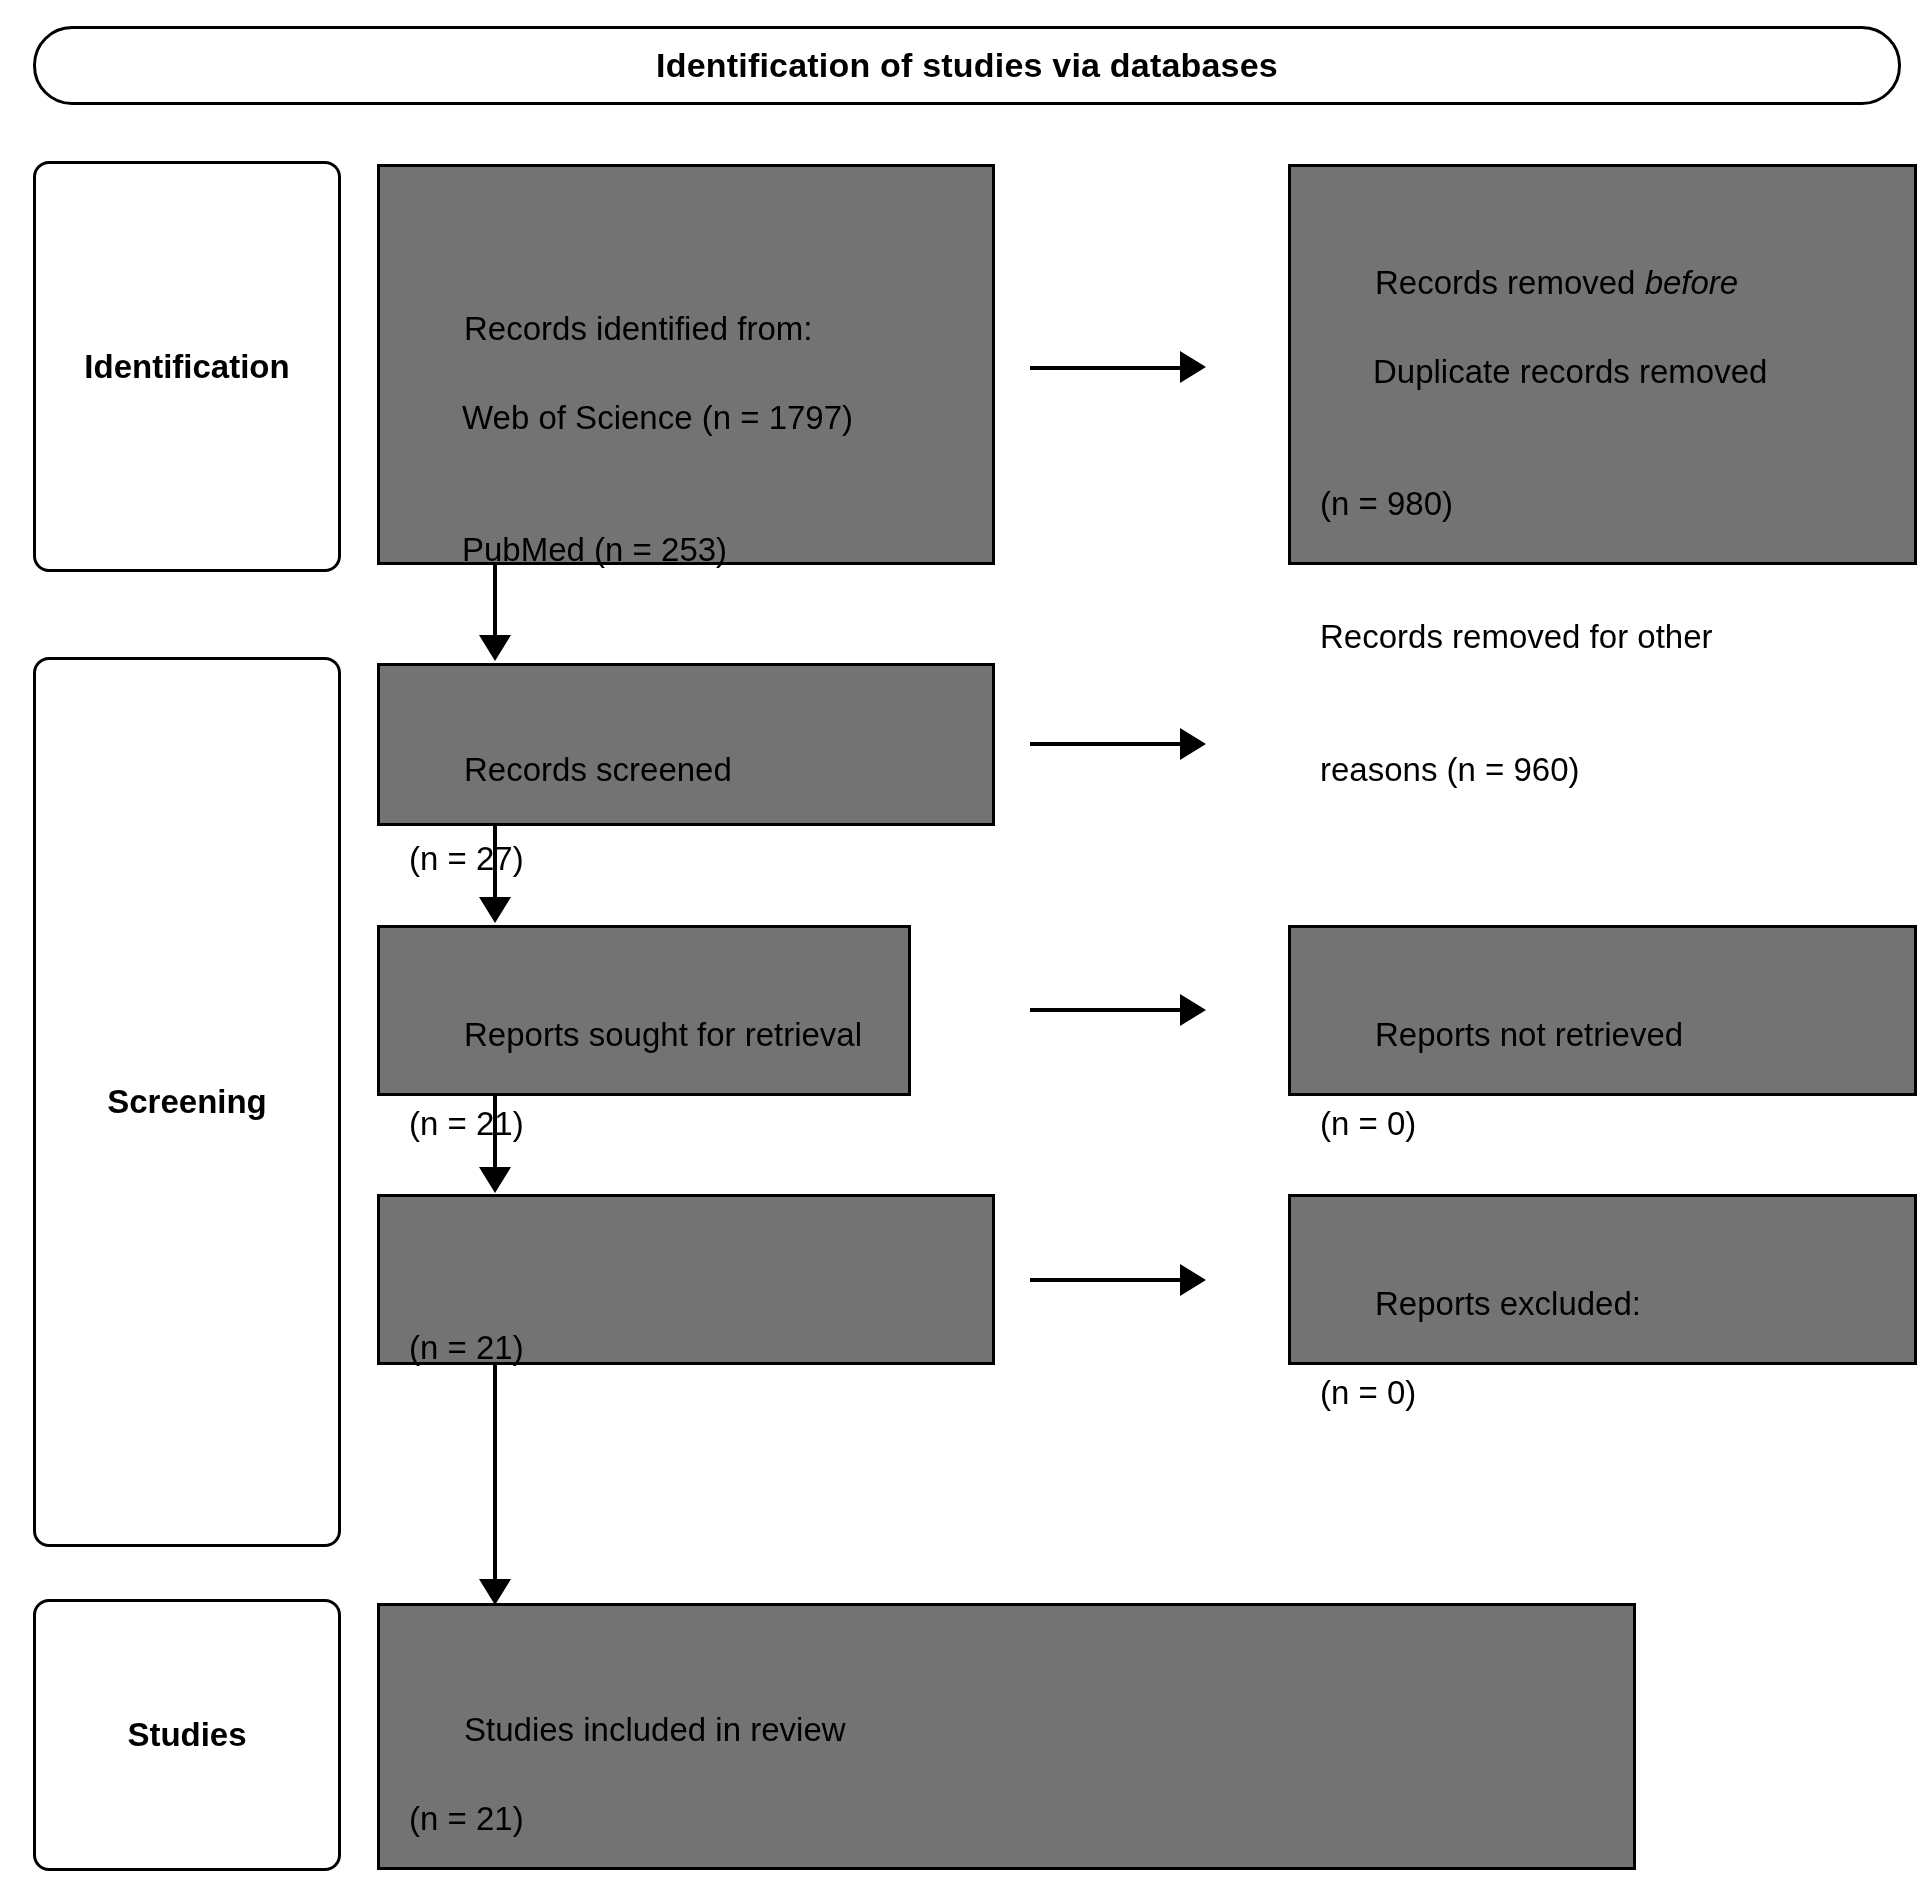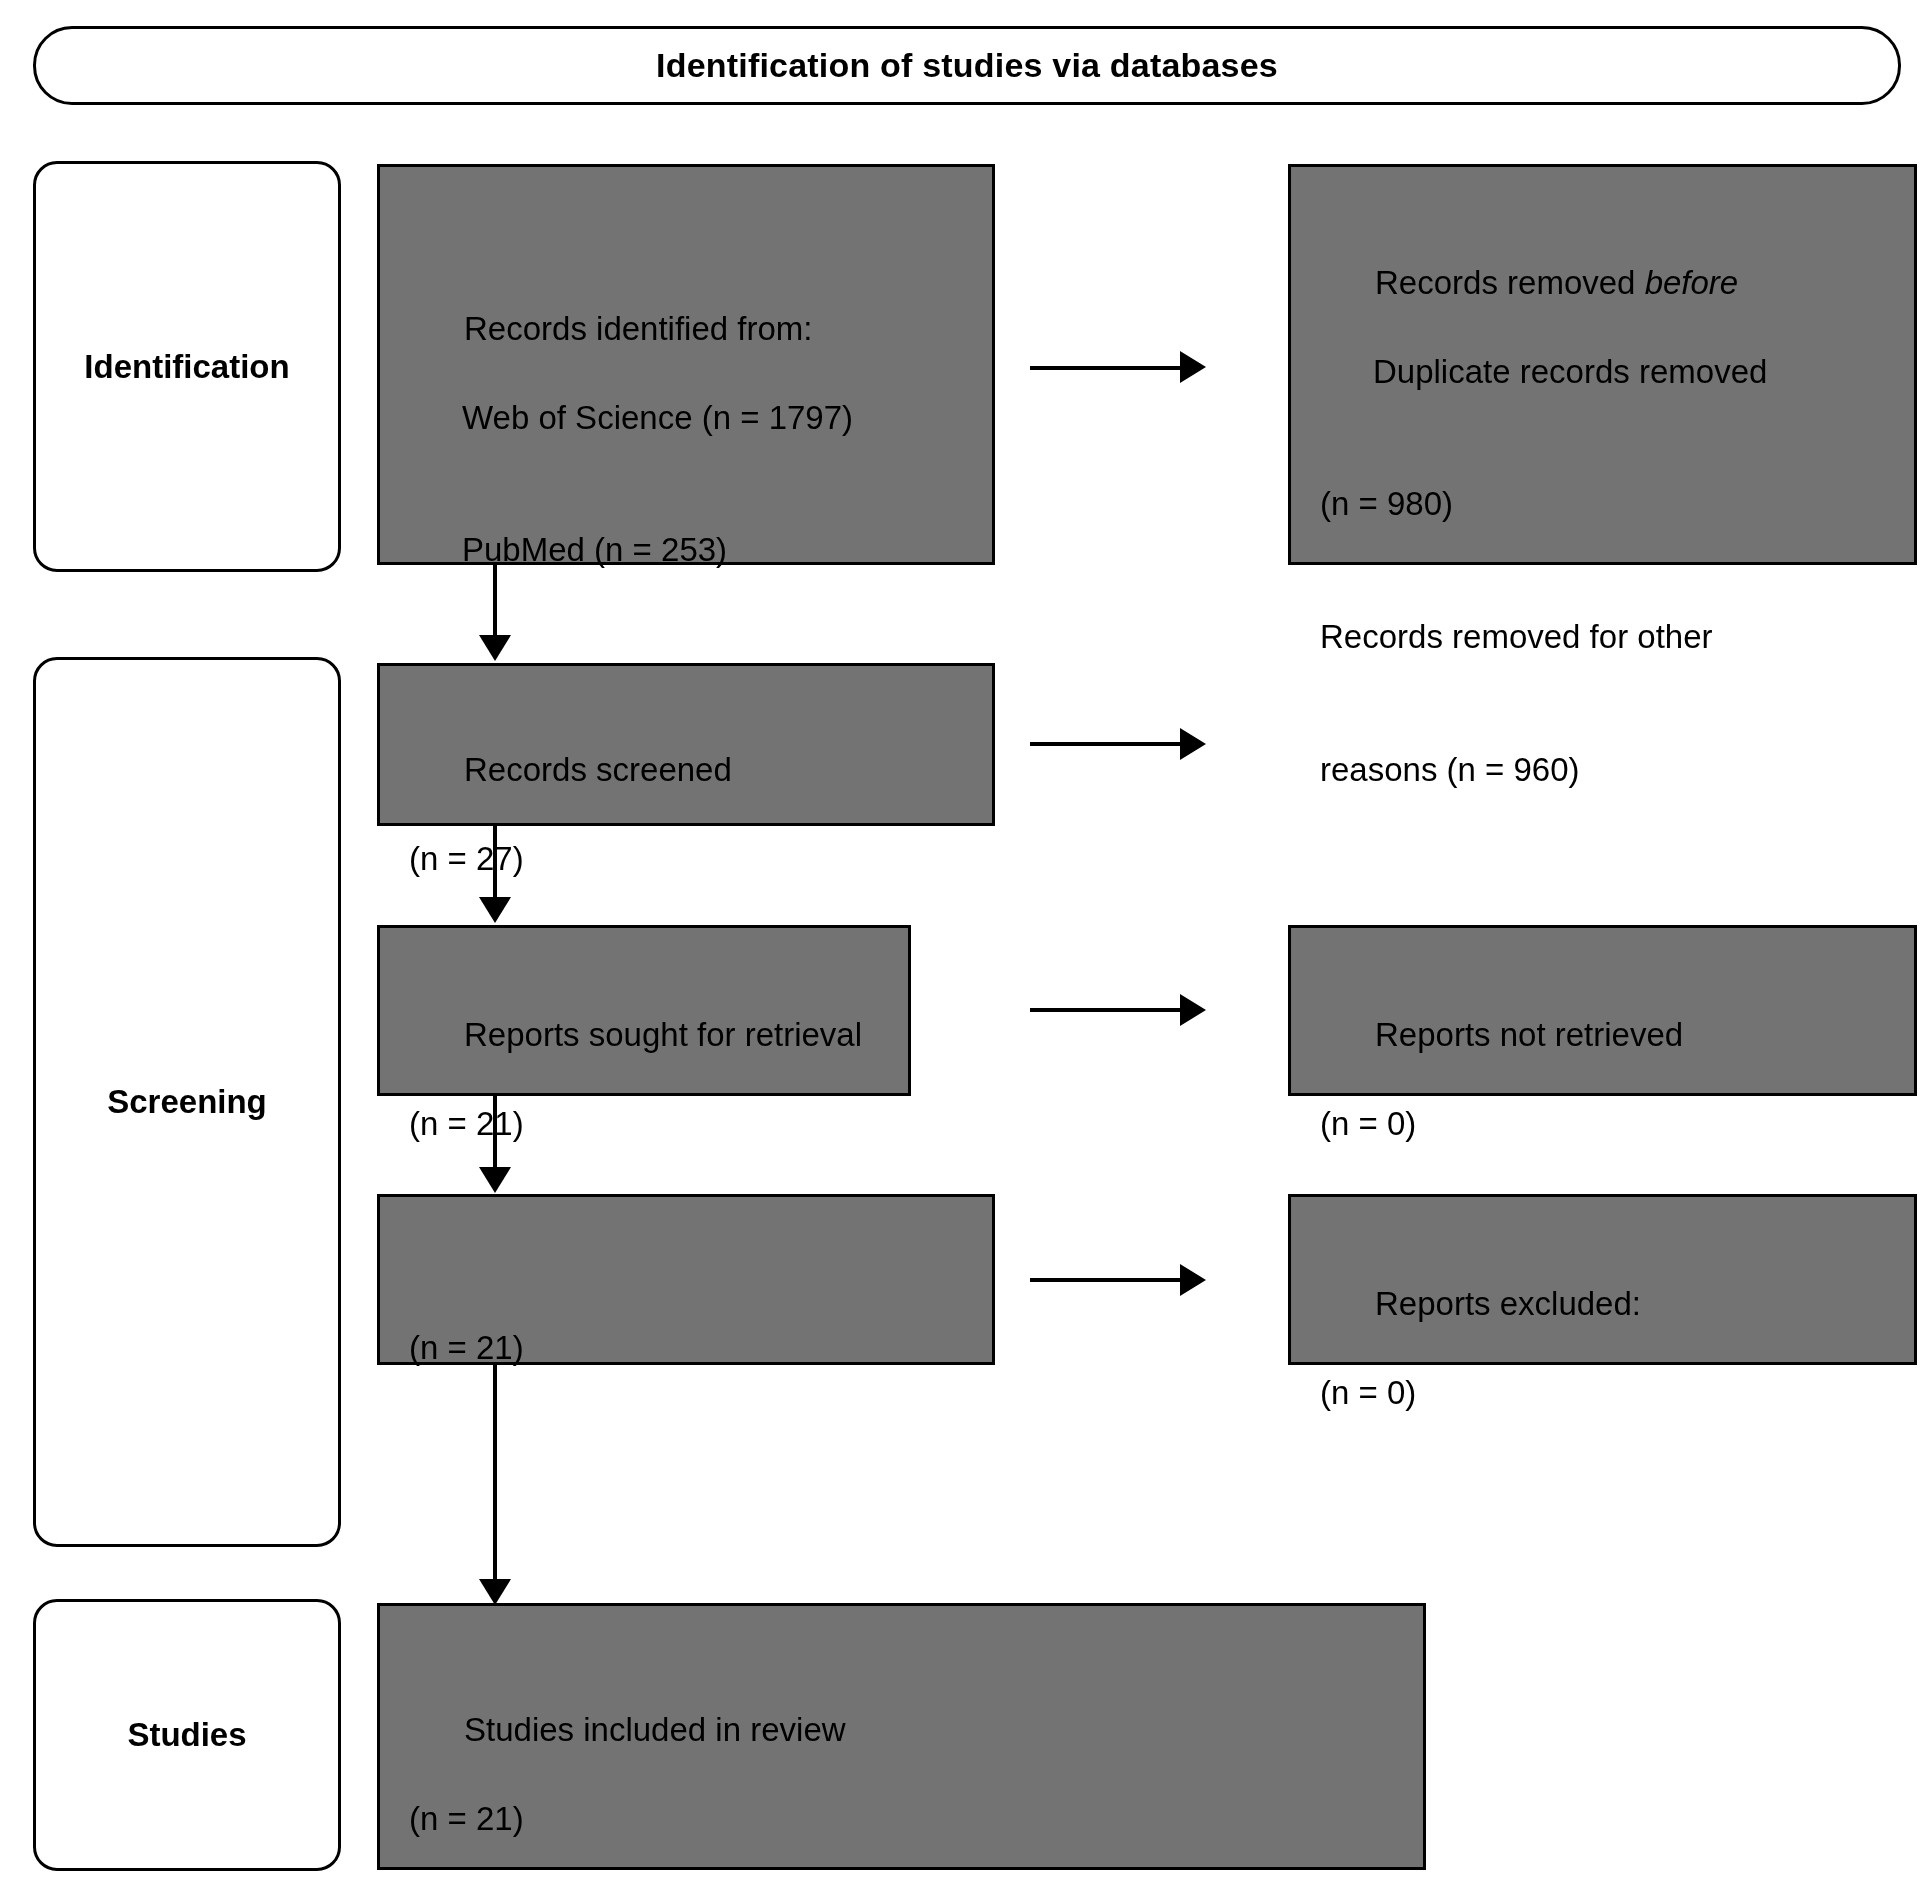--- a/index.html
+++ b/index.html
@@ -21,21 +21,21 @@
   .box {
     position: absolute;
     box-sizing: border-box;
     border: 3.4px solid #000000;
     background: #737373;
   }
   .stage-box {
     position: absolute;
     box-sizing: border-box;
     border: 3.4px solid #000000;
-    border-radius: 24px;
+    border-radius: 16px;
     background: #ffffff;
     display: flex;
     align-items: center;
     justify-content: center;
   }
   .title-banner {
     position: absolute;
     box-sizing: border-box;
     border: 3.4px solid #000000;
     border-radius: 39px;
@@ -188,21 +188,21 @@
   <div class="box" style="left:1288px; top:1194px; width:629px; height:171px;">
     <div class="box-text" style="top:41px;">
       <span>Reports excluded:</span>
       <span style="display:block;">(n = 0)</span>
     </div>
   </div>
 
   <div class="vline" style="left:493px; top:1365px; width:4.3px; height:227px;"></div>
   <div class="arrow-down" style="left:479px; top:1579px;"></div>
 
-  <div class="box" style="left:377px; top:1603px; width:1049px; height:267px;padding-left:7px;">
+  <div class="box" style="left:377px; top:1603px; width:1259px; height:267px;padding-left:7px;">
     <div class="box-text" style="top:58px;">
       <span>Studies included in review</span>
       <span style="display:block;">(n = 21)</span>
       
       
     </div>
   </div>
 
 </div>
 

